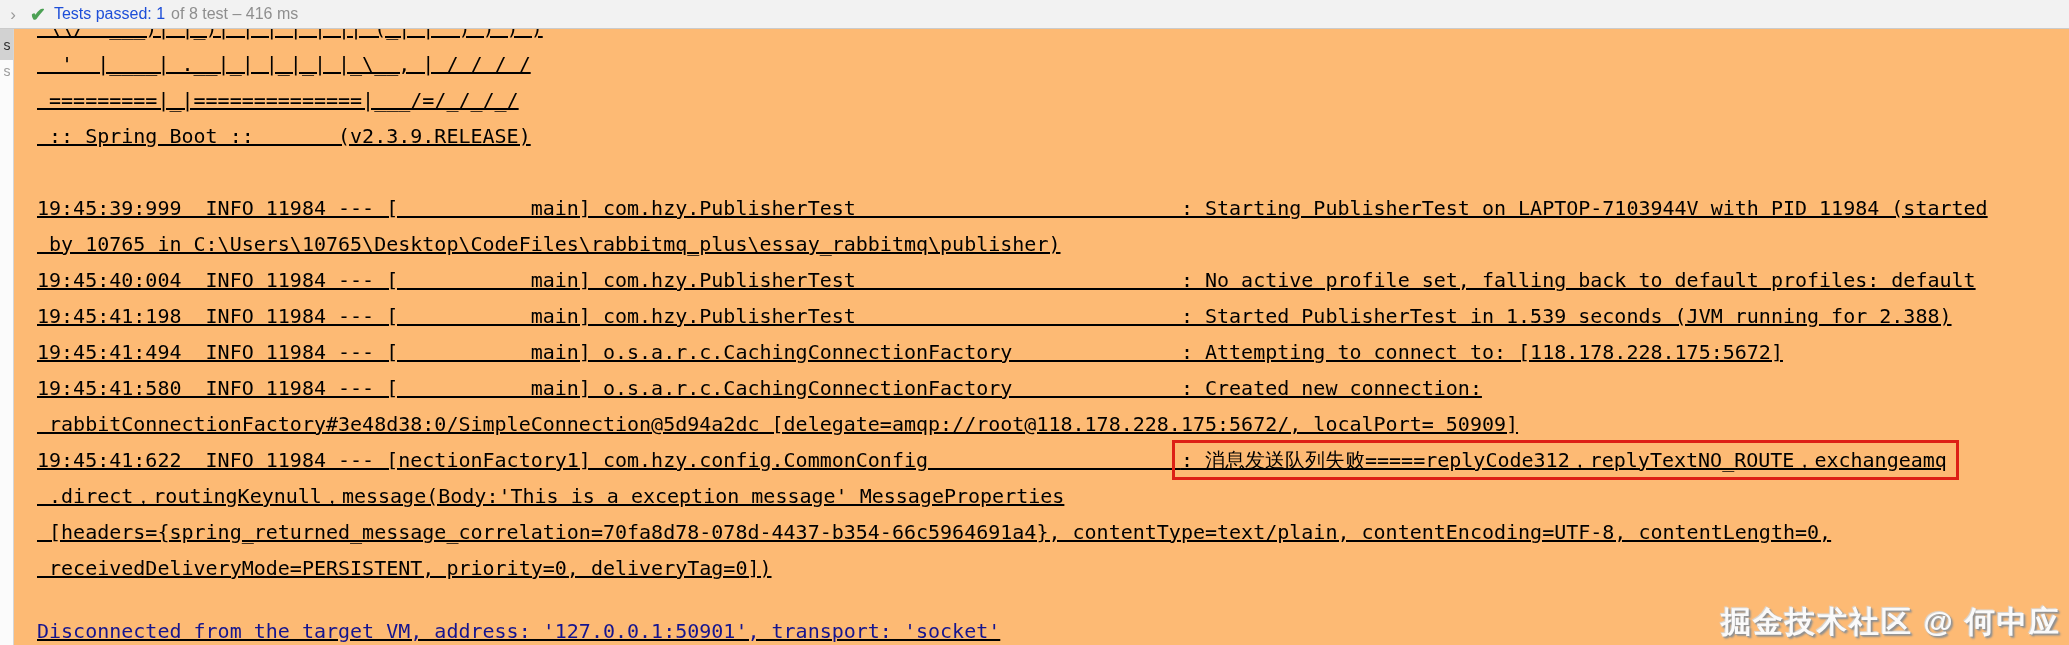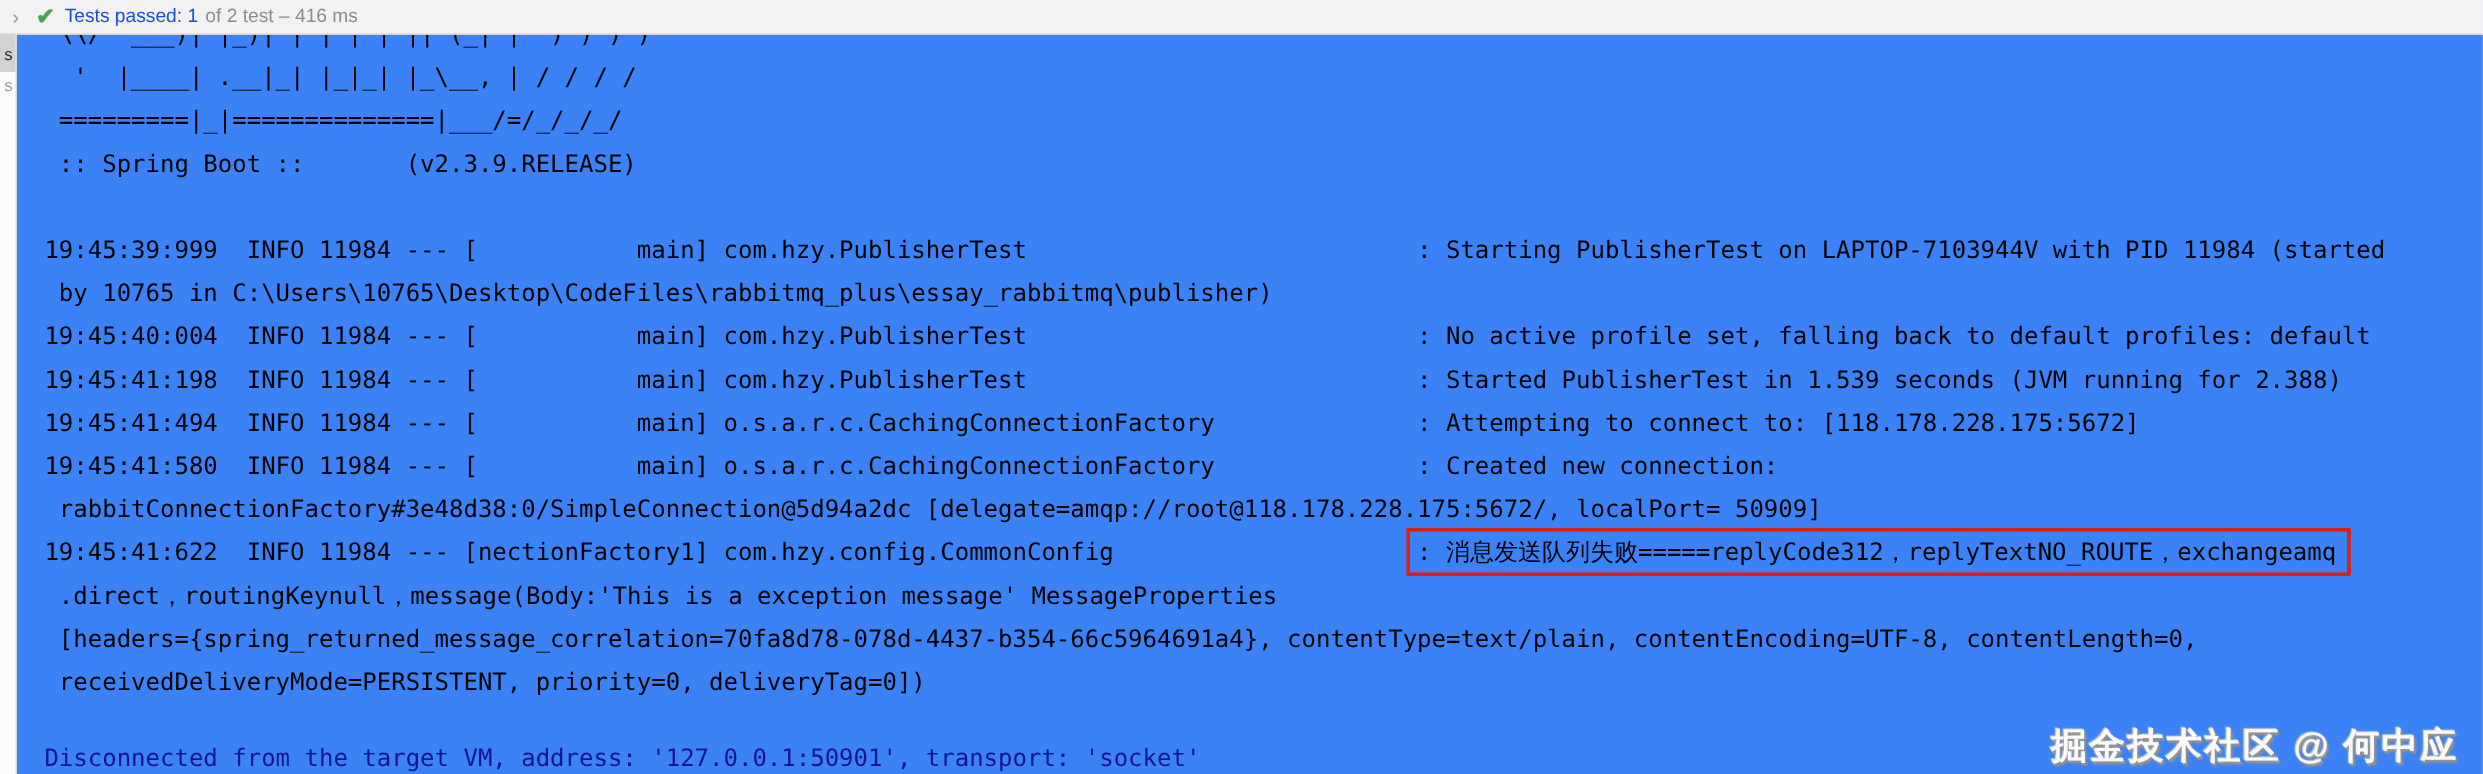--- a/index.html
+++ b/index.html
@@ -46,62 +46,62 @@
   .stripe-letter {
     position:absolute; left:1px; width:12px; text-align:center;
     font-size:14px; font-family:"Liberation Sans", sans-serif;
   }
   .stripe-letter.l0 { top:8px;  color:#2b2b2b; }
   .stripe-letter.l1 { top:34px; color:#9b9b9b; }
 
   
   .console {
     position:absolute; top:29px; left:0; right:0; bottom:0;
-    background:#3b82f6; overflow:hidden; z-index:1;
+    background:#fdba74; overflow:hidden; z-index:1;text-decoration:underline;
   }
   .lines {
     margin-top:-19px;
     padding-left:37px;
     font-family:"DejaVu Sans Mono", "Liberation Mono", monospace;
     font-size:20px; line-height:36px;
     color:#000000;
     white-space:pre;
   }
   .cline { height:36px; white-space:pre; }
   .cline.system { color:#14148f;margin-top:27px; }
   .redbox {
     border:3px solid #dd2016;
     padding:5px 9px 5px 6px;
     margin-left:-9px;
   }
 
   
   .watermark {
-    position:absolute; right:20px; bottom:2px;
+    position:absolute; right:8px; bottom:2px;
     text-align:right; z-index:40; pointer-events:none;
   }
   .wm-primary {
     font-size:30px; font-weight:bold; letter-spacing:2px;
     color:#fafafa;
     text-shadow:2px 2px 2px #8f8f8f, -1px -1px 1px #d9d9d9, 1px 1px 0 #a8a8a8;
   }
   .wm-secondary {
     font-size:15px; color:#b5b5b5;
     text-shadow:1px 1px 1px #ffffff, -1px -1px 1px #9f9f9f;
     margin-top:-4px;
   }
 </style>
 </head>
 <body>
 
 <div class="header">
   <span class="expander">›</span>
   <span class="check">✔</span>
   <span class="status-main">Tests passed: 1</span>
-  <span class="status-detail">of 2 test – 416 ms</span>
+  <span class="status-detail">of 8 test – 416 ms</span>
 </div>
 
 <div class="stripe">
   <div class="stripe-block"></div>
   <span class="stripe-letter l0">s</span>
   <span class="stripe-letter l1">s</span>
 </div>
 
 <div class="console">
   <div class="lines"><div class="cline banner"> \\/  ___)| |_)| | | | | || (_| |  ) ) ) )</div><div class="cline banner">  '  |____| .__|_| |_|_| |_\__, | / / / /</div><div class="cline banner"> =========|_|==============|___/=/_/_/_/</div><div class="cline banner"> :: Spring Boot ::       (v2.3.9.RELEASE)</div><div class="cline blank"></div><div class="cline log">19:45:39:999  INFO 11984 --- [           main] com.hzy.PublisherTest                           : Starting PublisherTest on LAPTOP-7103944V with PID 11984 (started</div><div class="cline log"> by 10765 in C:\Users\10765\Desktop\CodeFiles\rabbitmq_plus\essay_rabbitmq\publisher)</div><div class="cline log">19:45:40:004  INFO 11984 --- [           main] com.hzy.PublisherTest                           : No active profile set, falling back to default profiles: default</div><div class="cline log">19:45:41:198  INFO 11984 --- [           main] com.hzy.PublisherTest                           : Started PublisherTest in 1.539 seconds (JVM running for 2.388)</div><div class="cline log">19:45:41:494  INFO 11984 --- [           main] o.s.a.r.c.CachingConnectionFactory              : Attempting to connect to: [118.178.228.175:5672]</div><div class="cline log">19:45:41:580  INFO 11984 --- [           main] o.s.a.r.c.CachingConnectionFactory              : Created new connection:</div><div class="cline log"> rabbitConnectionFactory#3e48d38:0/SimpleConnection@5d94a2dc [delegate=amqp://root@118.178.228.175:5672/, localPort= 50909]</div><div class="cline log">19:45:41:622  INFO 11984 --- [nectionFactory1] com.hzy.config.CommonConfig                     <span class="redbox">: 消息发送队列失败=====replyCode312，replyTextNO_ROUTE，exchangeamq</span></div><div class="cline log"> .direct，routingKeynull，message(Body:'This is a exception message' MessageProperties</div><div class="cline log"> [headers={spring_returned_message_correlation=70fa8d78-078d-4437-b354-66c5964691a4}, contentType=text/plain, contentEncoding=UTF-8, contentLength=0,</div><div class="cline log"> receivedDeliveryMode=PERSISTENT, priority=0, deliveryTag=0])</div><div class="cline system">Disconnected from the target VM, address: '127.0.0.1:50901', transport: 'socket'</div></div>

